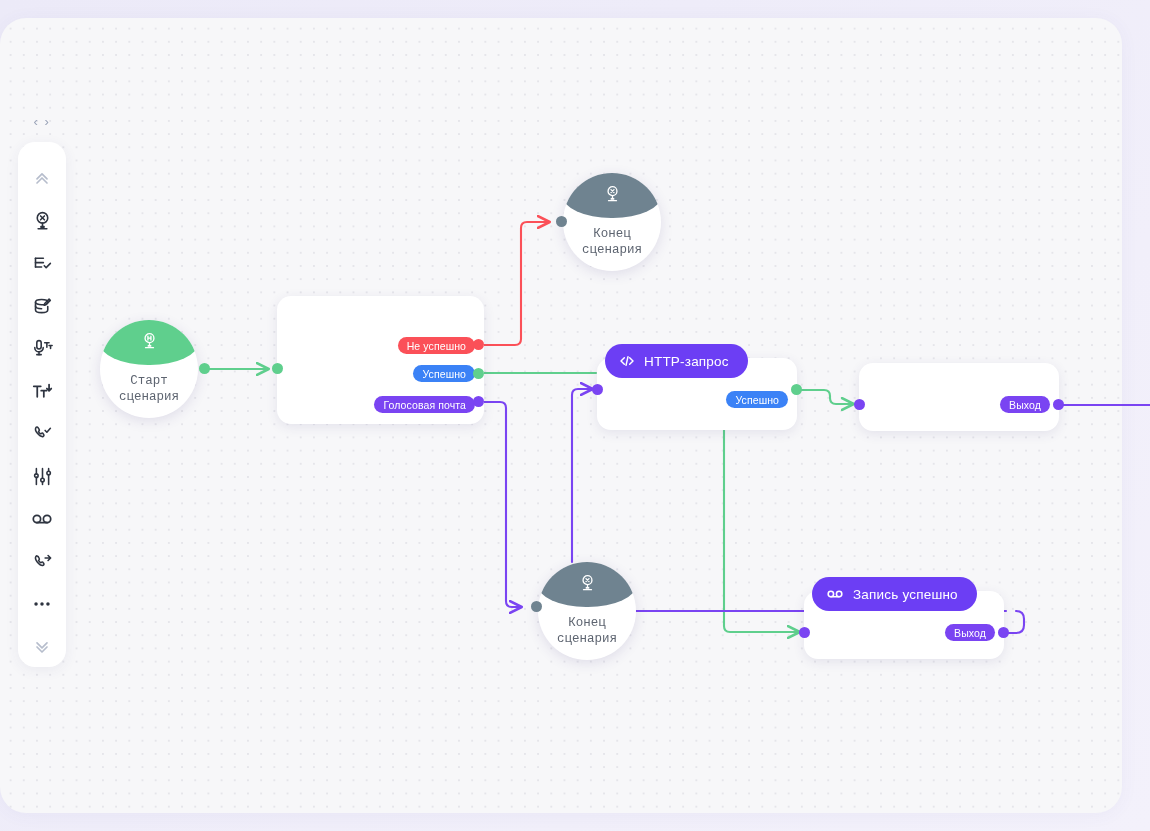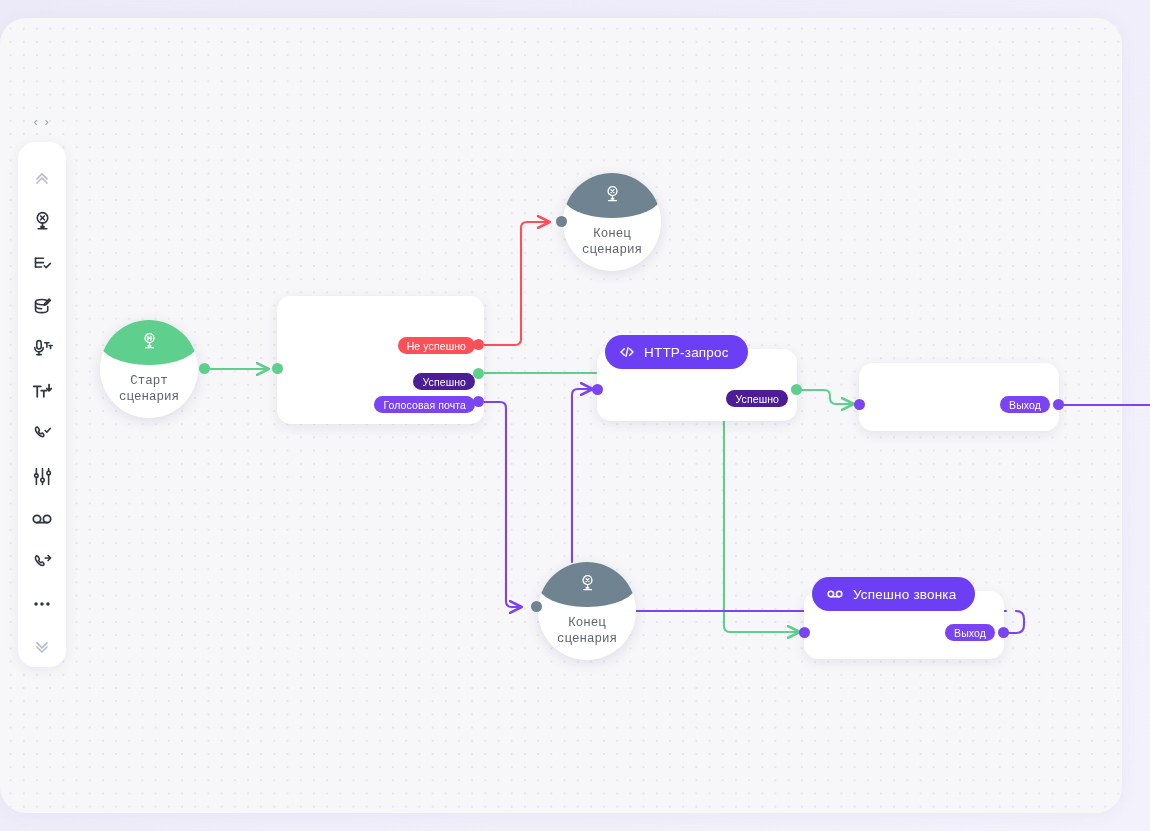--- a/index.html
+++ b/index.html
@@ -74,21 +74,21 @@
 
   .port-badge {
     position: absolute;
     height: 17px; padding: 0 9px;
     border-radius: 9px;
     display: flex; align-items: center; justify-content: center;
     color: #fff; font-size: 10.5px; white-space: nowrap;
     letter-spacing: .1px;
   }
   .bg-red    { background: #fb5058; }
-  .bg-green  { background: #4c1d95; margin-top: 8px; }
+  .bg-green  { background: #3b82f6; }
   .bg-purple { background: #7a44f2; }
 
   .dot {
     position: absolute; width: 11px; height: 11px; border-radius: 50%;
   }
   .d-red    { background: #fb5058; }
   .d-green  { background: #5fcf8d; }
   .d-purple { background: #7a44f2; }
   .d-slate  { background: #6f8390; }
 
@@ -335,21 +335,21 @@
       </svg>
     </span>
   </div>
   <div class="round-label">
     <div>Конец</div>
     <div>сценария</div>
   </div>
 </div>
 <div class="dot d-slate" style="left:556px; top:216px;"></div>
 
-<div class="node" style="left:597px; top:349px; width:200px; height:72px;">
+<div class="node" style="left:597px; top:358px; width:200px; height:72px;">
   <div class="node-head head-purple">
     <span>
       <svg width="16" height="16" viewBox="0 0 24 24" fill="none" stroke="#ffffff" stroke-width="2.2" stroke-linecap="round" stroke-linejoin="round">
         <polyline points="8,7 3,12 8,17"></polyline>
           <polyline points="16,7 21,12 16,17"></polyline>
           <path d="M13.5 5.5l-3 13"></path>
       </svg>
     </span>
     <span>HTTP-запрос</span>
   </div>
@@ -389,20 +389,20 @@
 
 <div class="node" style="left:804px; top:591px; width:200px; height:68px;">
   <div class="node-head head-purple">
     <span>
       <svg width="18" height="18" viewBox="0 0 24 24" fill="none" stroke="#ffffff" stroke-width="2.1" stroke-linecap="round">
         <circle cx="6.5" cy="12" r="3.6"></circle>
           <circle cx="17.5" cy="12" r="3.6"></circle>
           <path d="M6.5 15.6h11"></path>
       </svg>
     </span>
-    <span>Успешно звонка</span>
+    <span>Запись успешно</span>
   </div>
   <div class="port-badge bg-purple" style="right:9px; top:33px;">
     <span>Выход</span>
   </div>
 </div>
 <div class="dot d-purple" style="left:799px; top:627px;"></div>
 <div class="dot d-purple" style="left:998px; top:627px;"></div>
 
 </body></html>

